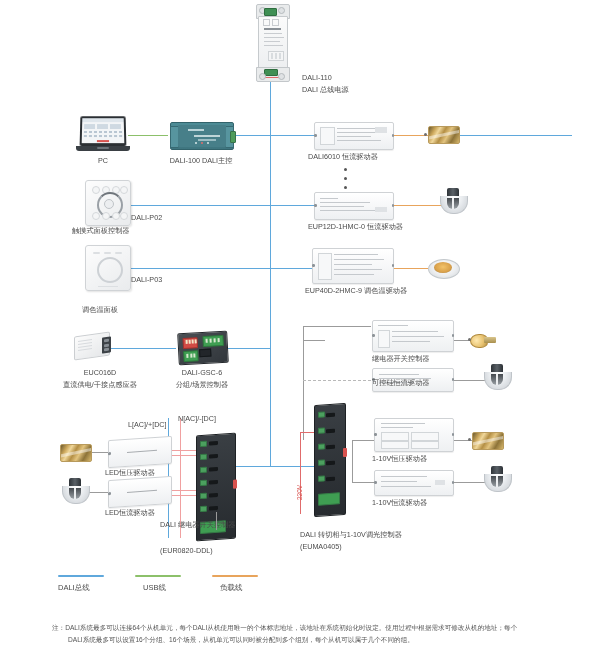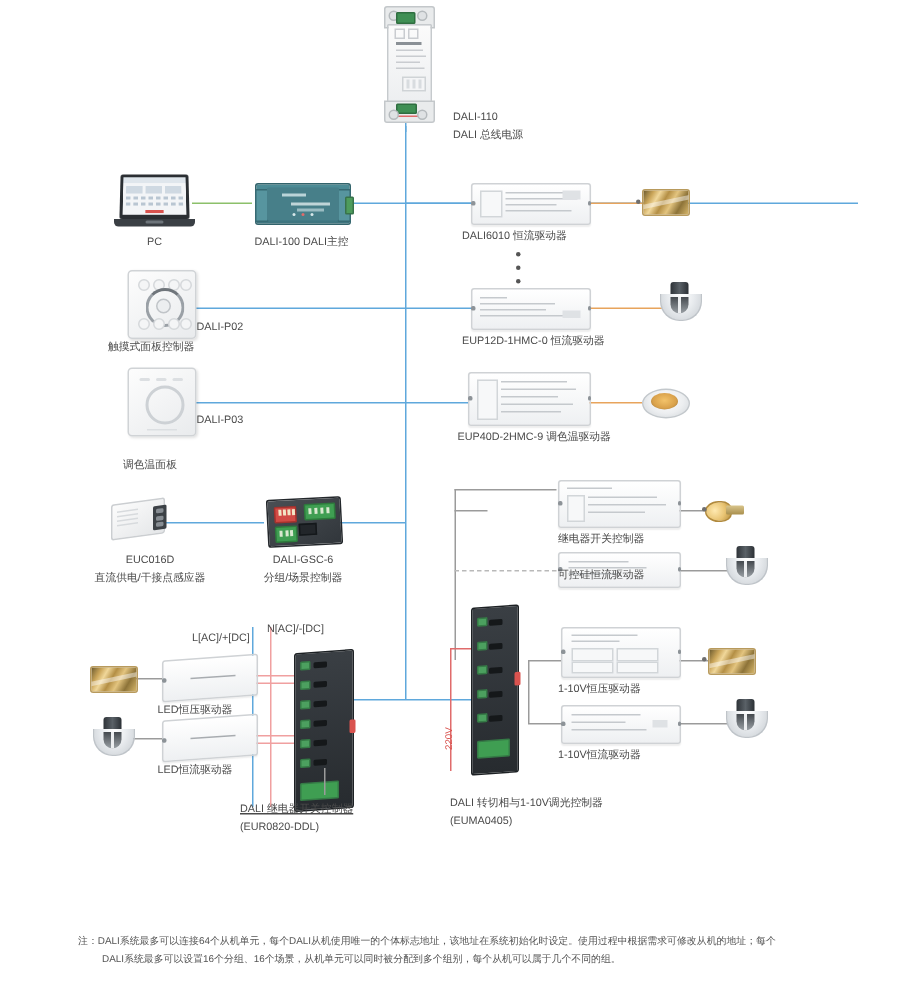--- a/index.html
+++ b/index.html
@@ -489,26 +489,40 @@
     <div class="sw" style="left:12px;top:32px;"></div>
     <div class="term" style="left:3px;top:44px;"></div>
     <div class="sw" style="left:12px;top:45px;"></div>
     <div class="term" style="left:3px;top:57px;"></div>
     <div class="sw" style="left:12px;top:58px;"></div>
     <div class="term" style="left:3px;top:70px;"></div>
     <div class="sw" style="left:12px;top:71px;"></div>
     <div class="term g" style="left:3px;top:86px;width:24px;height:10px;"></div>
     <div class="redm" style="top:46px;"></div>
   </div>
-  <div class="lbl" style="left:160px;top:534px;text-decoration:underline;">DALI 继电器开关控制器</div>
+  <div class="lbl" style="left:160px;top:520px;">DALI 继电器开关控制器</div>
   <div class="lbl" style="left:160px;top:546px;">(EUR0820-DDL)</div>
   <div class="wire v gray" style="left:216px;top:512px;height:18px;"></div>
 
   <div class="lbl" style="left:128px;top:420px;">L[AC]/+[DC]</div>
   <div class="lbl" style="left:178px;top:414px;">N[AC]/-[DC]</div>
 
+  <div id="legend">
+    <div class="lg" style="left:0;">
+      <div class="ln" style="background:#5fa8dc;"></div>
+      <div class="tx">DALI总线</div>
+    </div>
+    <div class="lg" style="left:77px;">
+      <div class="ln" style="background:#8cc06a;"></div>
+      <div class="tx" style="left:8px;">USB线</div>
+    </div>
+    <div class="lg" style="left:154px;">
+      <div class="ln" style="background:#e8a45c;"></div>
+      <div class="tx" style="left:8px;">负载线</div>
+    </div>
+  </div>
 
   <div id="note">
     <div>注：DALI系统最多可以连接64个从机单元，每个DALI从机使用唯一的个体标志地址，该地址在系统初始化时设定。使用过程中根据需求可修改从机的地址；每个</div>
     <div class="l2">DALI系统最多可以设置16个分组、16个场景，从机单元可以同时被分配到多个组别，每个从机可以属于几个不同的组。</div>
   </div>
 
 </div>
 
 </body></html>

